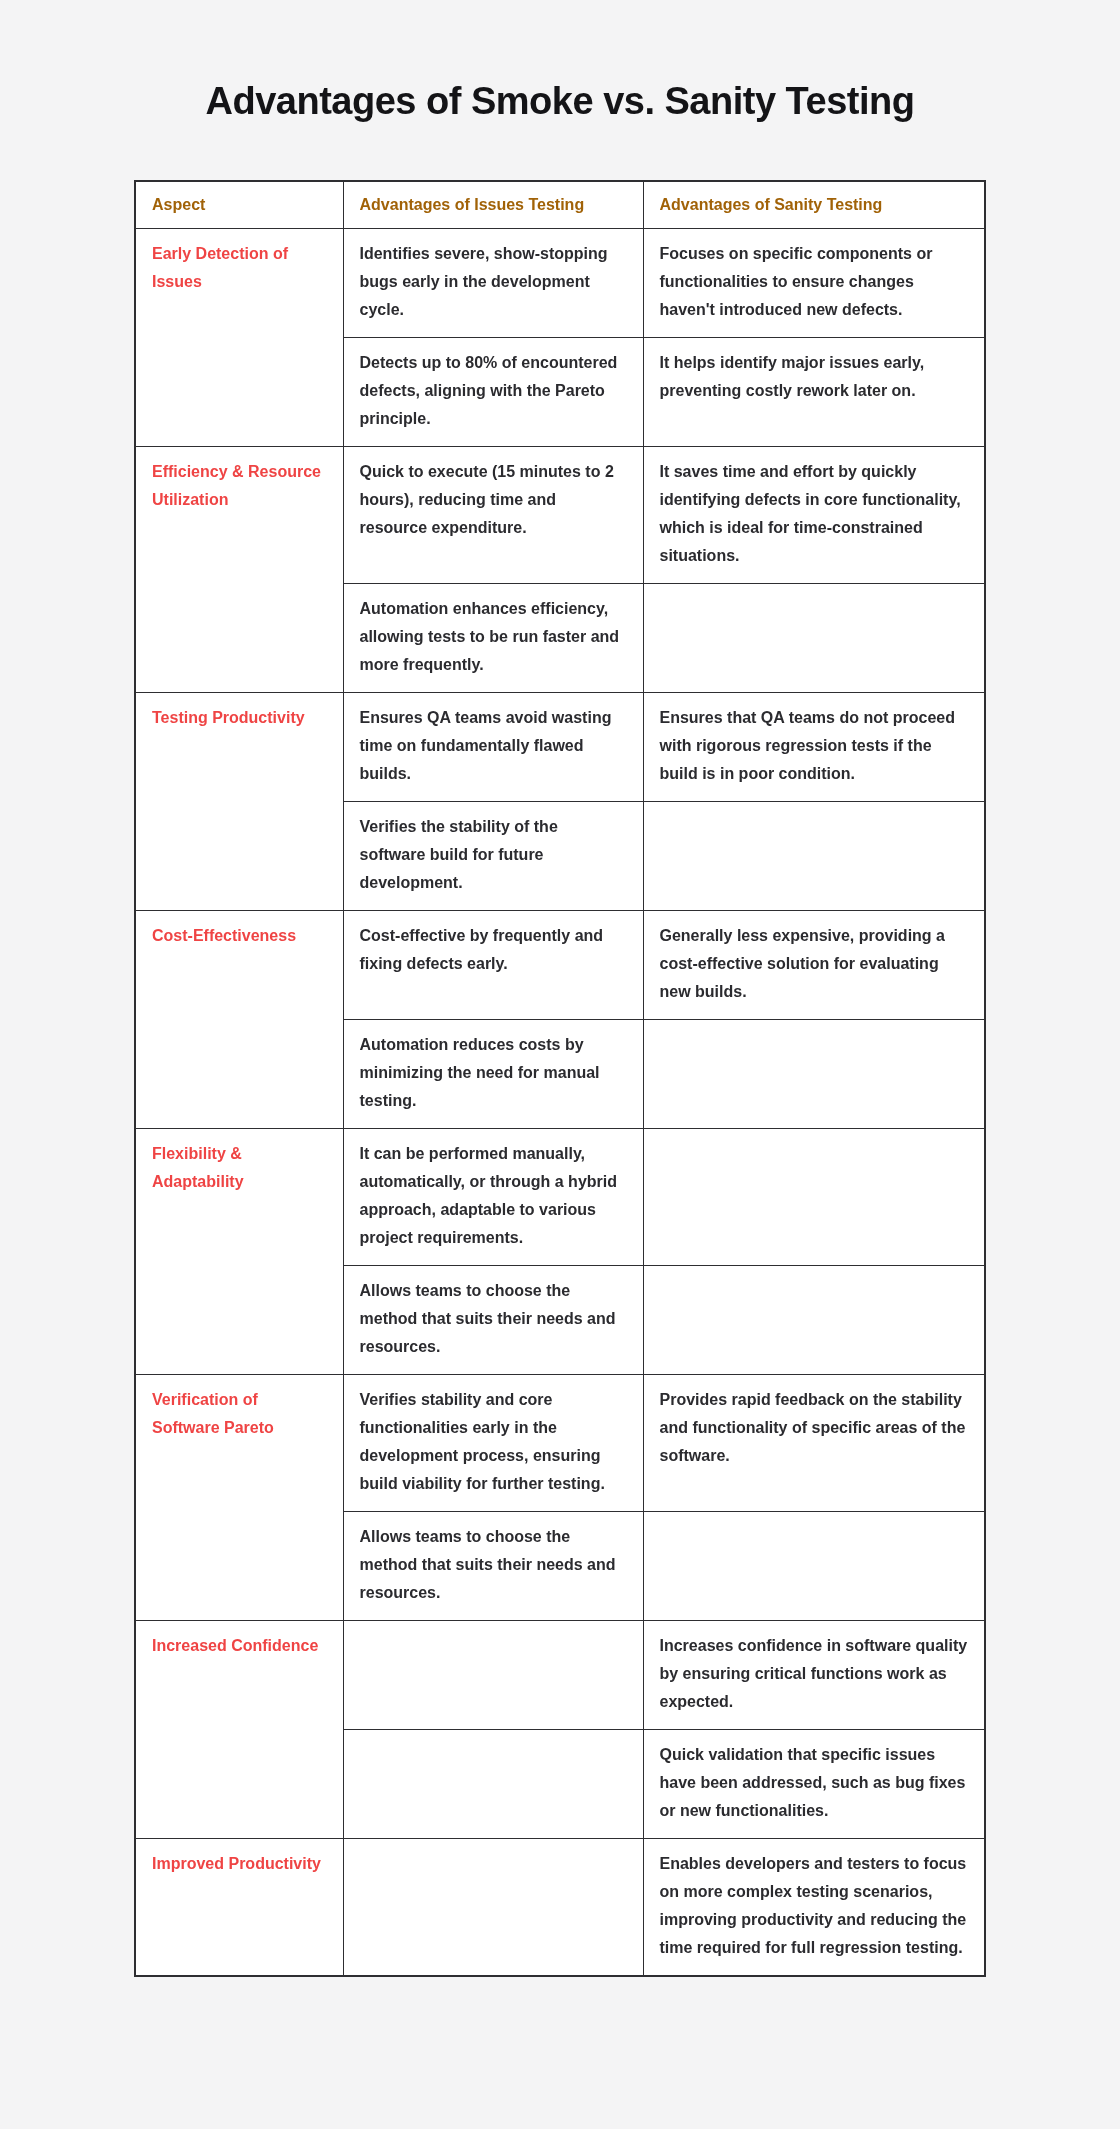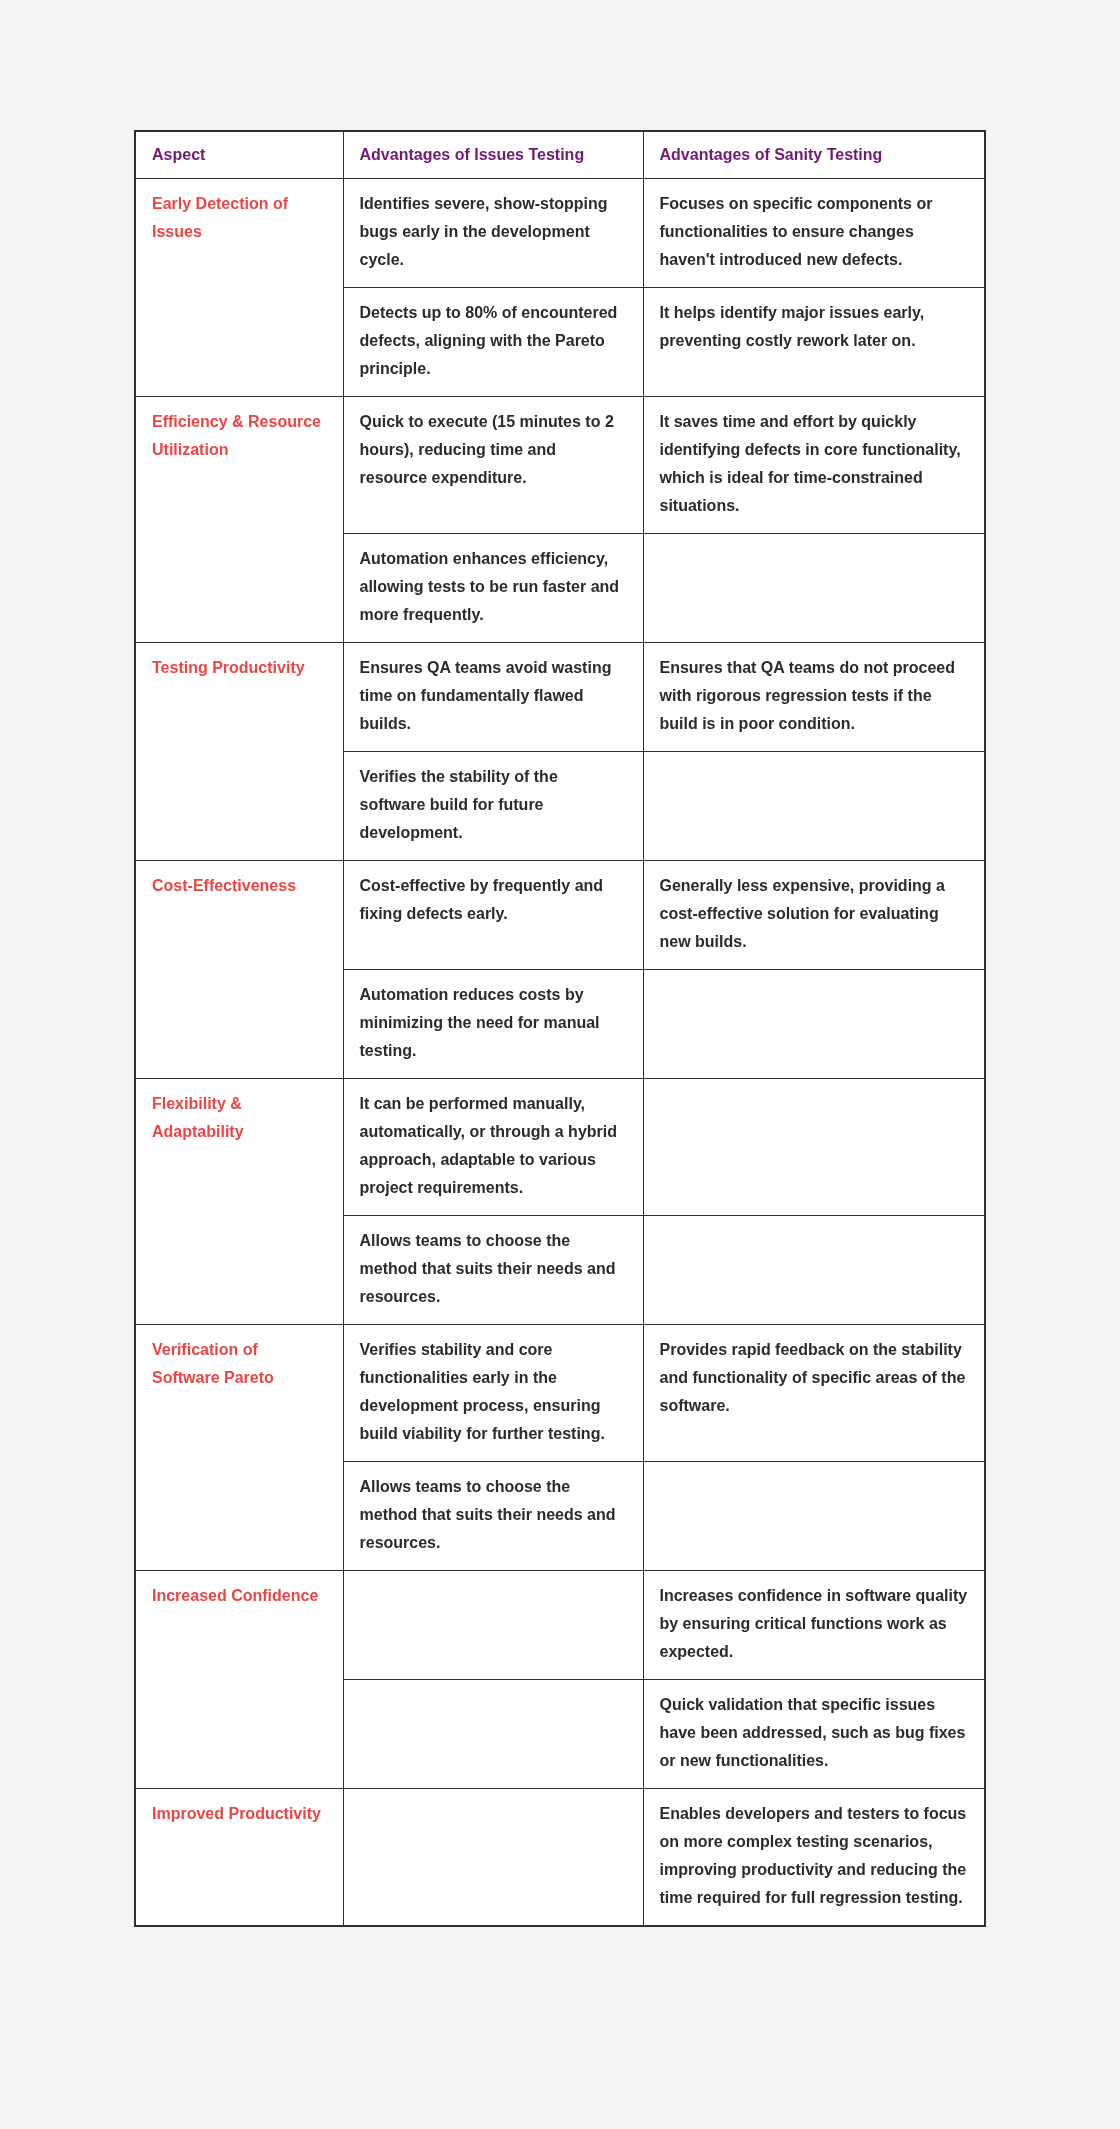--- a/index.html
+++ b/index.html
@@ -37,38 +37,39 @@
     border: 1px solid #2e2e31;
     vertical-align: top;
     text-align: left;
     padding: 11px 16px 13px 16px;
     font-size: 16px;
     line-height: 28px;
     overflow-wrap: break-word;
   }
   table.compare th {
     font-weight: 700;
-    color: #701a75;
+    color: #a16207;
     padding-top: 9px;
     padding-bottom: 9px;
   }
   td.aspect {
     font-weight: 700;
     color: #ef4444;
   }
   td.adv {
     color: #2b2b2f;
     font-weight: bold;
   }
 </style>
 </head>
 <body>
 
 <div class="page">
 
+  <h1 class="page-title">Advantages of Smoke vs. Sanity Testing</h1>
 
   <table class="compare">
     <colgroup>
       <col style="width:208px">
       <col style="width:300px">
       <col style="width:342px">
     </colgroup>
     <thead>
       <tr>
         <th>Aspect</th>

